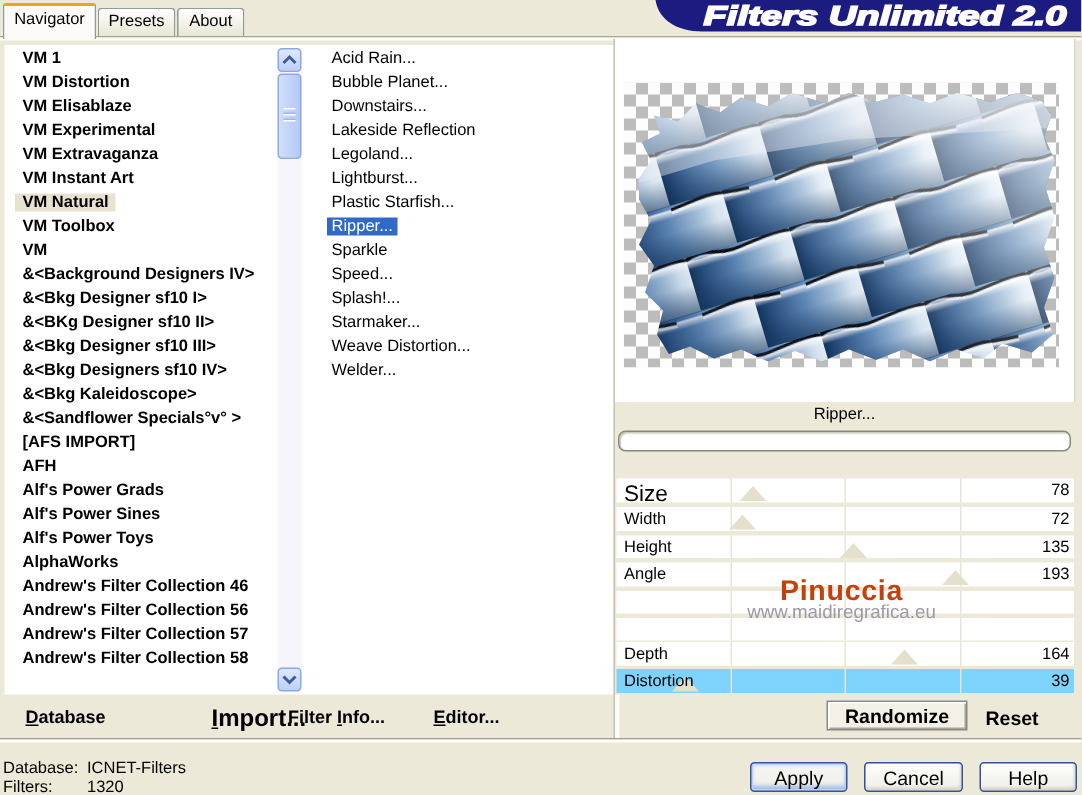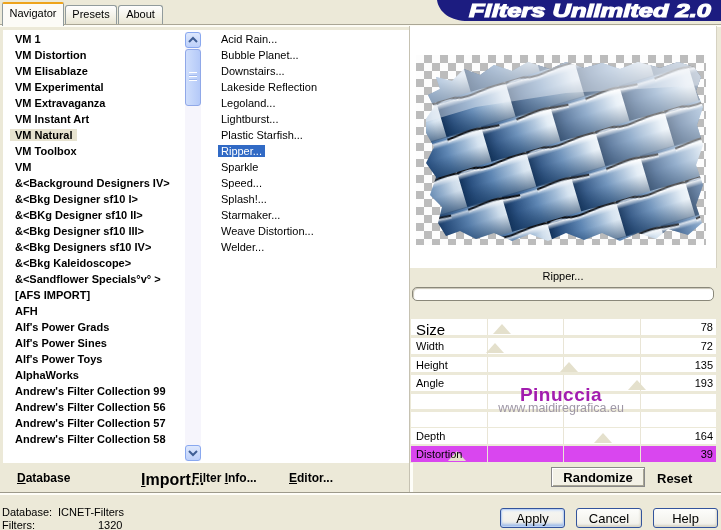--- a/index.html
+++ b/index.html
@@ -48,21 +48,21 @@
   <div class="row">&amp;&lt;Bkg Designer sf10 III&gt;</div>
   <div class="row">&amp;&lt;Bkg Designers sf10 IV&gt;</div>
   <div class="row">&amp;&lt;Bkg Kaleidoscope&gt;</div>
   <div class="row">&amp;&lt;Sandflower Specials°v° &gt;</div>
   <div class="row">[AFS IMPORT]</div>
   <div class="row">AFH</div>
   <div class="row">Alf's Power Grads</div>
   <div class="row">Alf's Power Sines</div>
   <div class="row">Alf's Power Toys</div>
   <div class="row">AlphaWorks</div>
-  <div class="row">Andrew's Filter Collection 99</div>
+  <div class="row">Andrew's Filter Collection 46</div>
   <div class="row">Andrew's Filter Collection 56</div>
   <div class="row">Andrew's Filter Collection 57</div>
   <div class="row">Andrew's Filter Collection 58</div>
 </div>
 
 <div class="abs" style="left:206px;top:31px;width:200px;">
   <div class="row">Acid Rain...</div>
   <div class="row">Bubble Planet...</div>
   <div class="row">Downstairs...</div>
   <div class="row">Lakeside Reflection</div>
@@ -203,44 +203,44 @@
       <div style="position:absolute;left:229px;top:0;width:1px;height:15.5px;background:#e9e5d6;"></div>
     </div>
     <div class="abs" style="left:411px;top:428px;width:305px;height:15.5px;background:#fff;">
       <div style="position:absolute;left:76px;top:0;width:1px;height:15.5px;background:#e9e5d6;"></div>
       <div style="position:absolute;left:152px;top:0;width:1px;height:15.5px;background:#e9e5d6;"></div>
       <div style="position:absolute;left:229px;top:0;width:1px;height:15.5px;background:#e9e5d6;"></div>
       <div style="position:absolute;left:183.2980392156863px;top:5px;width:0;height:0;border-left:9px solid transparent;border-right:9px solid transparent;border-bottom:10px solid #e4e0cc;"></div>
       <span style="position:absolute;left:5px;top:2px;font-size:11px;">Depth</span>
       <span style="position:absolute;right:3px;top:2px;font-size:11px;">164</span>
     </div>
-    <div class="abs" style="left:411px;top:446px;width:305px;height:15.5px;background:#d946ef;">
+    <div class="abs" style="left:411px;top:446px;width:305px;height:15.5px;background:#7dd3fc;">
       <div style="position:absolute;left:76px;top:0;width:1px;height:15.5px;background:#e9e5d6;"></div>
       <div style="position:absolute;left:152px;top:0;width:1px;height:15.5px;background:#e9e5d6;"></div>
       <div style="position:absolute;left:229px;top:0;width:1px;height:15.5px;background:#e9e5d6;"></div>
       <div style="position:absolute;left:36.72941176470588px;top:5px;width:0;height:0;border-left:9px solid transparent;border-right:9px solid transparent;border-bottom:10px solid #e4e0cc;"></div>
       <span style="position:absolute;left:5px;top:2px;font-size:11px;">Distortion</span>
       <span style="position:absolute;right:3px;top:2px;font-size:11px;">39</span>
     </div>
   </div>
 
-<div class="abs" style="left:408px;top:384px;width:306px;text-align:center;font-size:19px;color:#a21caf;letter-spacing:0.5px;font-weight:bold;z-index:5;">Pinuccia</div>
+<div class="abs" style="left:408px;top:384px;width:306px;text-align:center;font-size:19px;color:#c2410c;letter-spacing:0.5px;font-weight:bold;z-index:5;">Pinuccia</div>
 <div class="abs" style="left:408px;top:401px;width:306px;text-align:center;font-size:12.5px;color:#9e97a6;z-index:5;">www.maidiregrafica.eu</div>
 
 <div class="abs" style="left:17px;top:471px;font-size:12px;font-weight:bold;"><u>D</u>atabase</div>
 <div class="abs" style="left:113px;top:471px;font-size:16px;font-weight:bold;margin-left:28px;"><u>I</u>mport...</div>
 <div class="abs" style="left:192px;top:471px;font-size:12px;font-weight:bold;">Filter <u>I</u>nfo...</div>
 <div class="abs" style="left:289px;top:471px;font-size:12px;font-weight:bold;"><u>E</u>ditor...</div>
 
 <div class="abs" style="left:551px;top:467px;width:94px;height:20px;background:#f3f1e6;border:1px solid #888;box-shadow:inset 1px 1px 0 #fff, inset -1px -1px 0 #a8a595;text-align:center;font-size:13px;font-weight:bold;line-height:19px;box-sizing:border-box;">Randomize</div>
 <div class="abs" style="left:657px;top:471px;font-size:13px;font-weight:bold;">Reset</div>
 
 <div class="abs" style="left:0;top:492px;width:721px;height:1px;background:#9d9a8b;"></div>
 <div class="abs" style="left:0;top:493px;width:721px;height:2px;background:#fffef8;"></div>
 
 <div class="abs t11" style="left:2px;top:506px;">Database:</div>
 <div class="abs t11" style="left:58px;top:506px;">ICNET-Filters</div>
 <div class="abs t11" style="left:2px;top:519px;">Filters:</div>
-<div class="abs t11" style="left:58px;top:519px;margin-left:40px;">1320</div>
+<div class="abs t11" style="left:58px;top:519px;">1320</div>
 
 <div class="abs" style="left:500px;top:508px;width:65px;height:20px;border:1px solid #33549c;border-radius:3px;background:linear-gradient(#f6f6f2,#efeee8);box-shadow:inset 0 0 0 1px #bcd2f4, inset 0 -3px 3px #9dbbea, inset 0 2px 2px #d6e4fa;text-align:center;font-size:13px;line-height:19px;box-sizing:border-box;">Apply</div>
 <div class="abs" style="left:576px;top:508px;width:66px;height:20px;border:1px solid #33549c;border-radius:3px;background:linear-gradient(#fdfdfb,#f0efe8);box-shadow:inset -1px -2px 2px #d8d5c8;text-align:center;font-size:13px;line-height:19px;box-sizing:border-box;">Cancel</div>
 <div class="abs" style="left:653px;top:508px;width:65px;height:20px;border:1px solid #33549c;border-radius:3px;background:linear-gradient(#fdfdfb,#f0efe8);box-shadow:inset -1px -2px 2px #d8d5c8;text-align:center;font-size:13px;line-height:19px;box-sizing:border-box;">Help</div>
 
 </body></html>

